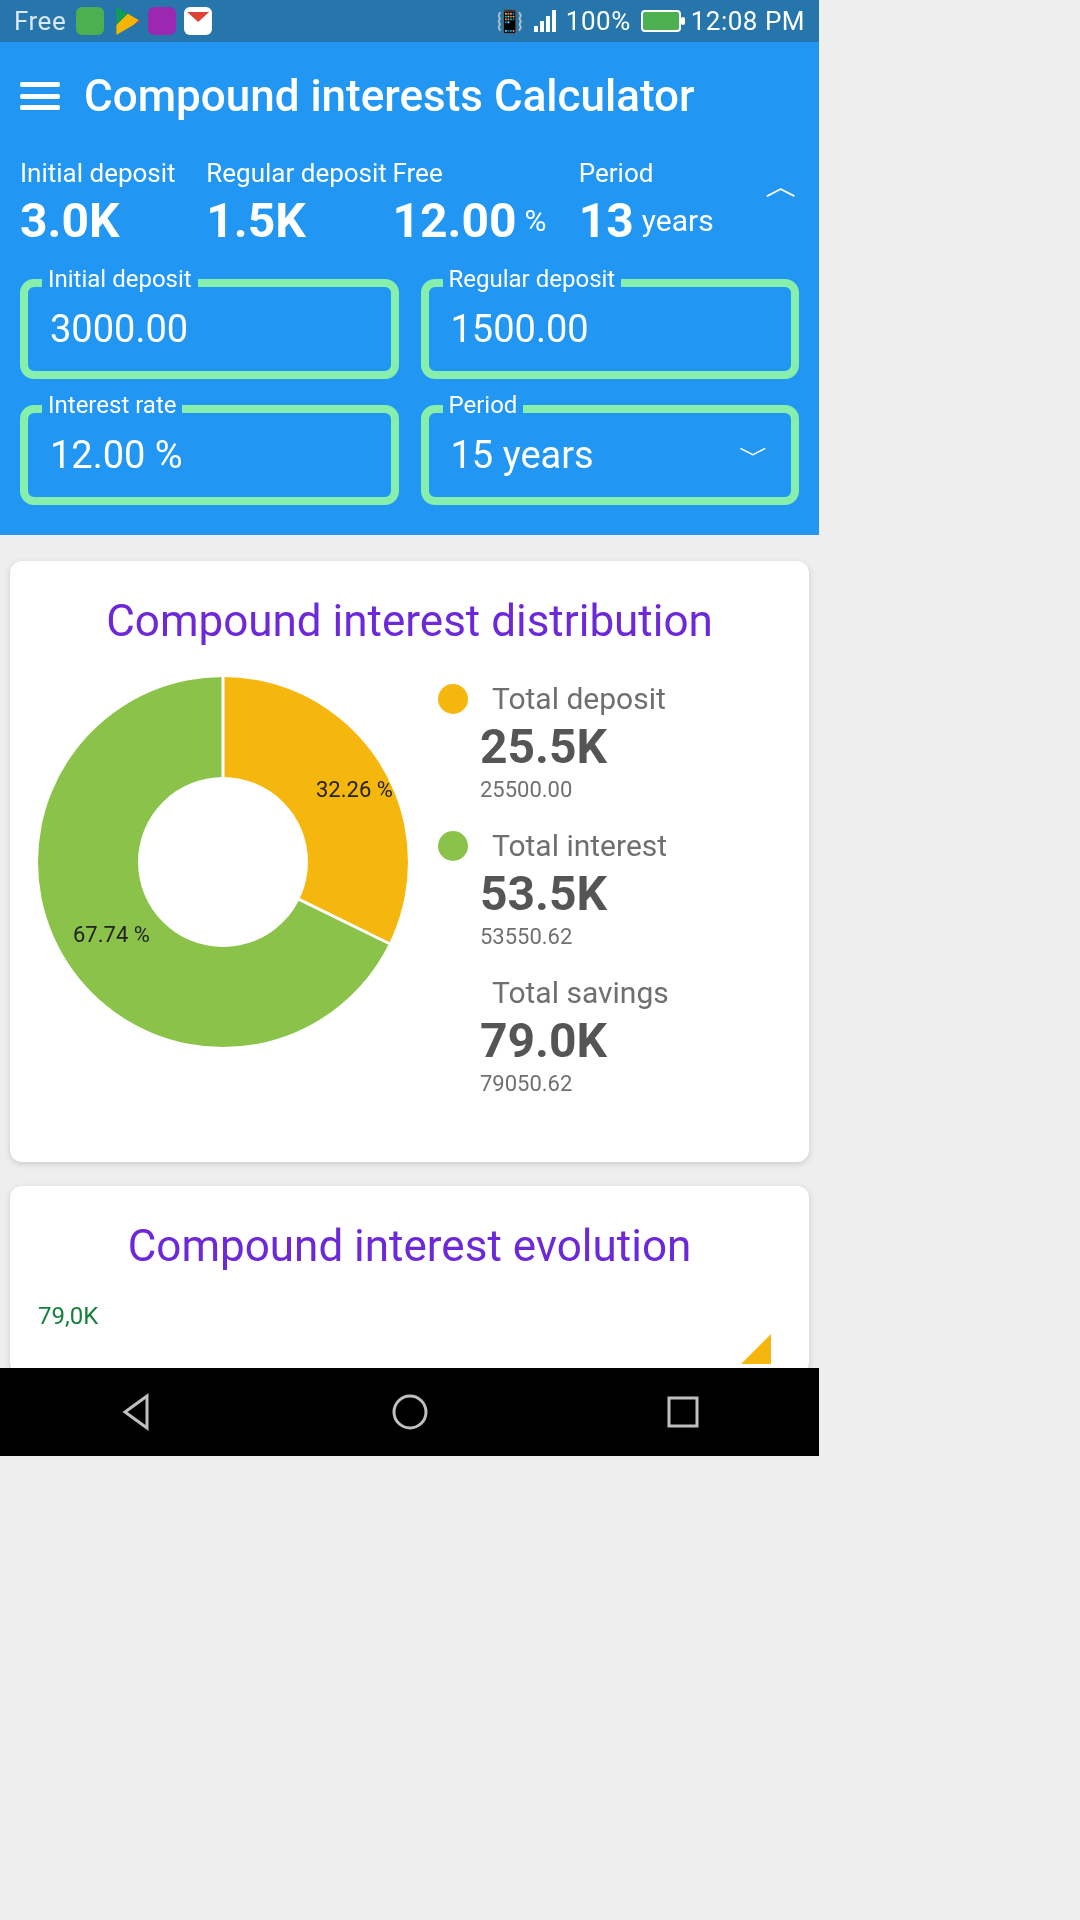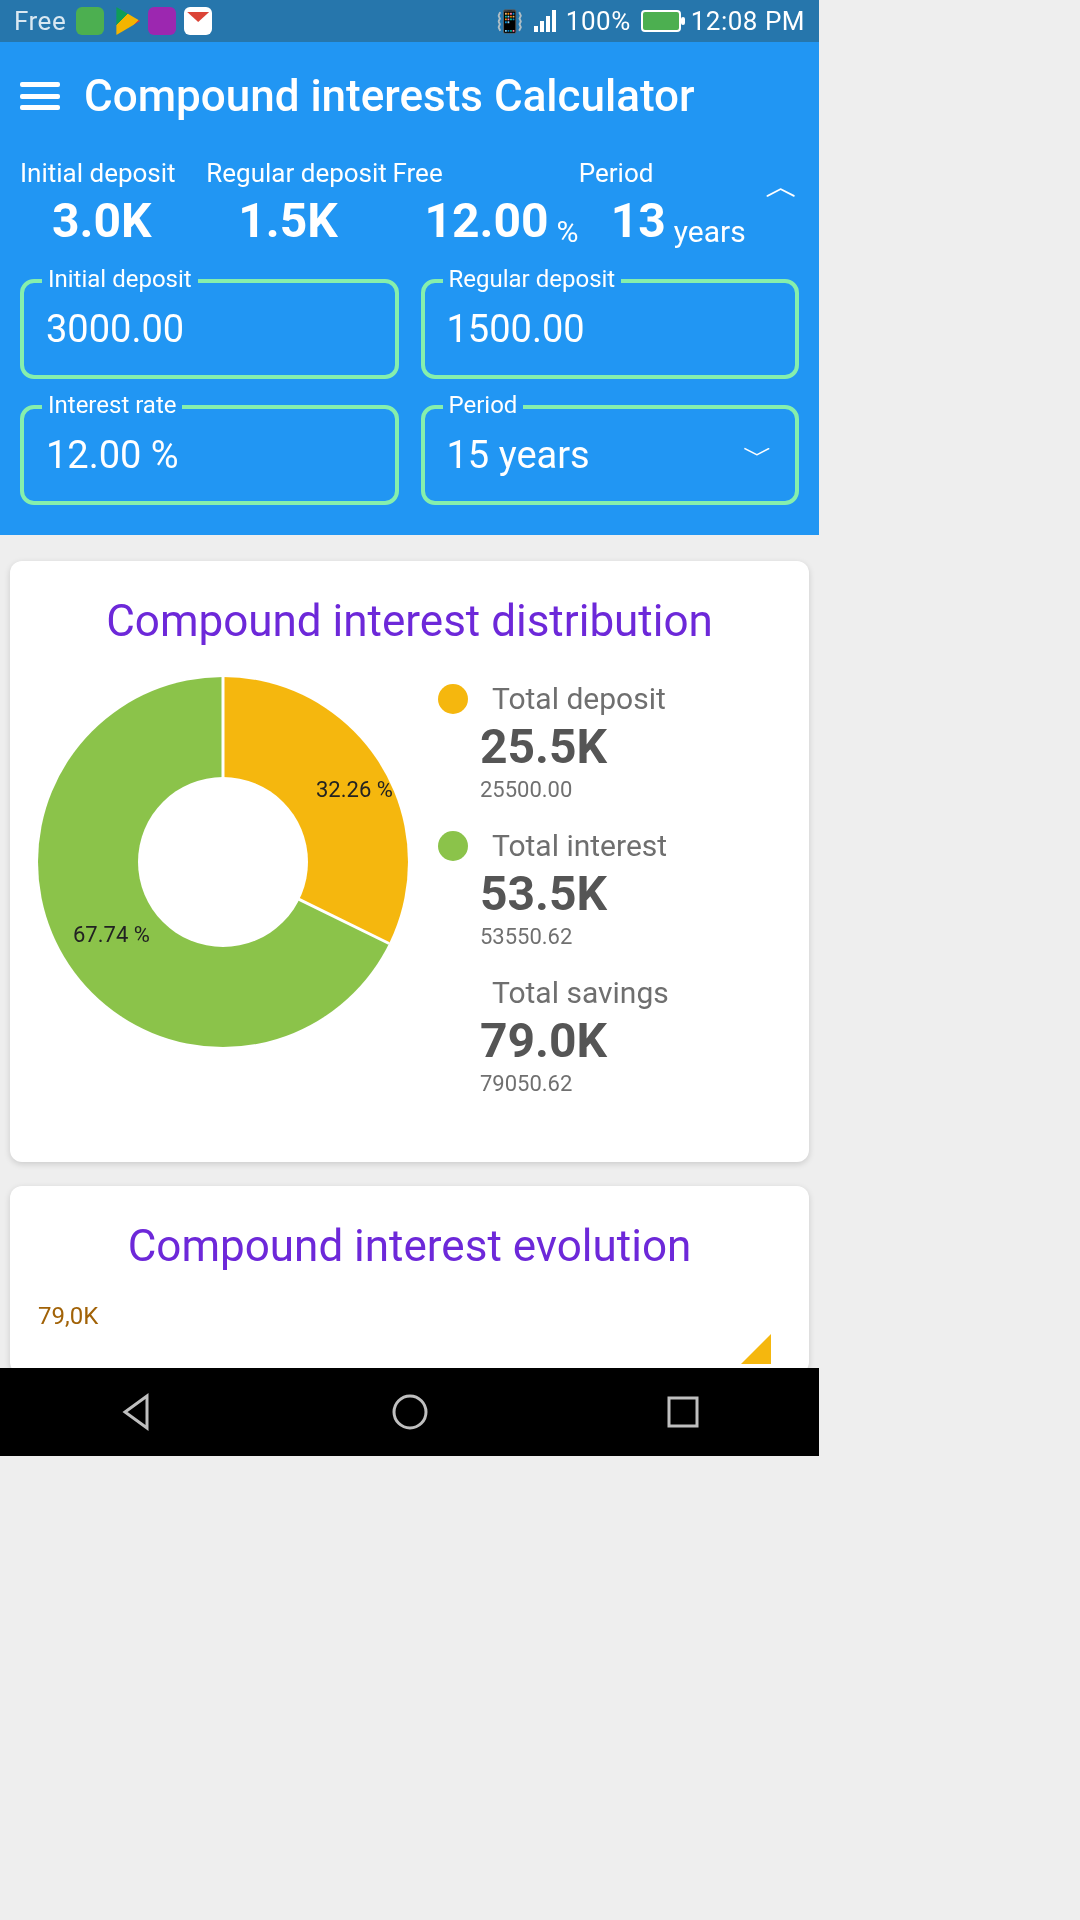--- a/index.html
+++ b/index.html
@@ -31,32 +31,32 @@
     background: #2196f3; color: #fff; padding: 28px 20px 30px 20px;
   }
   .title-row { display:flex; align-items:center; gap:24px; margin-bottom: 36px; }
   .hamburger { width:40px; height:28px; display:flex; flex-direction:column; justify-content:space-between; cursor:pointer; }
   .hamburger span { height:5px; background:#fff; border-radius:2px; }
   .title { font-size:44px; font-weight:500; }
 
   .summary-row { display:flex; align-items:flex-start; gap:0; }
   .summary-item { flex:1 1 0; color:#fff; }
   .summary-item .lbl { font-size:26px; font-weight:400; margin-bottom:4px; }
-  .summary-item .val { font-size:48px; font-weight:700; display:flex; align-items:flex-end; gap:8px;margin-left:32px; }
+  .summary-item .val { font-size:48px; font-weight:700; display:flex; align-items:center; gap:8px; }
   .summary-item .val .unit { font-size:30px; font-weight:400; }
   .collapse-icon { font-size:34px; color:#fff; padding-top:6px; cursor:pointer; }
 
   .inputs-grid { display:grid; grid-template-columns:1fr 1fr; gap:26px 22px; margin-top:30px; }
   .field { position:relative; }
   .field .legend {
     position:absolute; top:-14px; left:22px; background:#2196f3; padding:0 6px;
     font-size:24px; color:#fff;
   }
   .field .box {
-    border:4px solid #86efac; border-radius:14px; height:100px; display:flex; align-items:center;
+    border:8px solid #86efac; border-radius:14px; height:100px; display:flex; align-items:center;
     padding:0 22px; color:#fff; font-size:38px;
   }
   .field .box.select { justify-content:space-between; }
   .field .chev { font-size:30px; }
 
   .content { padding: 26px 10px 0 10px; }
   .card {
     background:#fff; border-radius:12px; box-shadow:0 2px 6px rgba(0,0,0,0.15);
     padding: 34px 28px 40px 28px; margin-bottom: 24px;
   }
@@ -83,21 +83,21 @@
   .legend-item { margin-bottom:26px; }
   .legend-top { display:flex; align-items:center; gap:24px; }
   .legend-dot { width:30px; height:30px; border-radius:50%; }
   .legend-dot.yellow { background:#f5b70e; }
   .legend-dot.green { background:#8bc34a; }
   .legend-name { font-size:30px; color:#6f6f6f; }
   .legend-big { font-size:48px; font-weight:700; color:#555; margin-left:0; margin-top:2px; }
   .legend-small { font-size:22px; color:#707070; margin-top:2px; }
   .legend-item.nolead .legend-big, .legend-item.nolead .legend-small, .legend-item .legend-big, .legend-item .legend-small { margin-left:42px; }
 
-  .evo-axis { font-size:24px; color:#a16207; margin-top:10px; }
+  .evo-axis { font-size:24px; color:#15803d; margin-top:10px; }
   .evo-chart-stub { position:relative; height:30px; margin-top:4px; }
   .evo-chart-stub .tri {
     position:absolute; right:10px; bottom:0; width:0; height:0;
     border-right:30px solid #f5b70e; border-top:30px solid transparent;
   }
 
   .nav-bar { position:absolute; bottom:0; left:0; right:0; height:88px; background:#000;
     display:flex; align-items:center; justify-content:space-around; }
   .nav-bar .nbtn { width:44px; height:44px; display:flex; align-items:center; justify-content:center; }
   .nbtn.back svg, .nbtn.home svg, .nbtn.recent svg { stroke:#bfbfbf; fill:none; stroke-width:3; }

